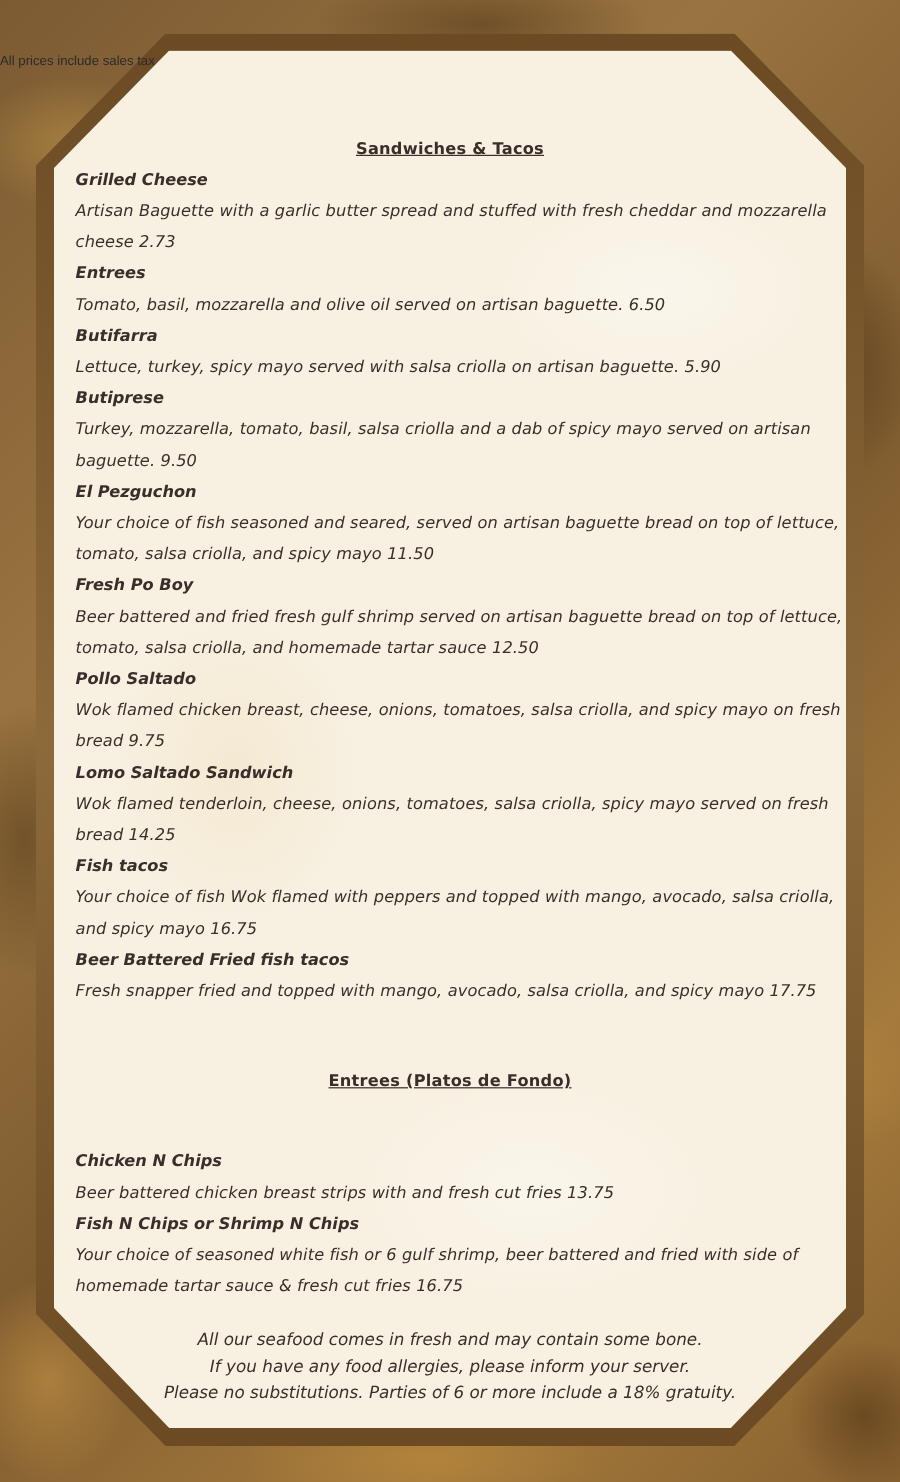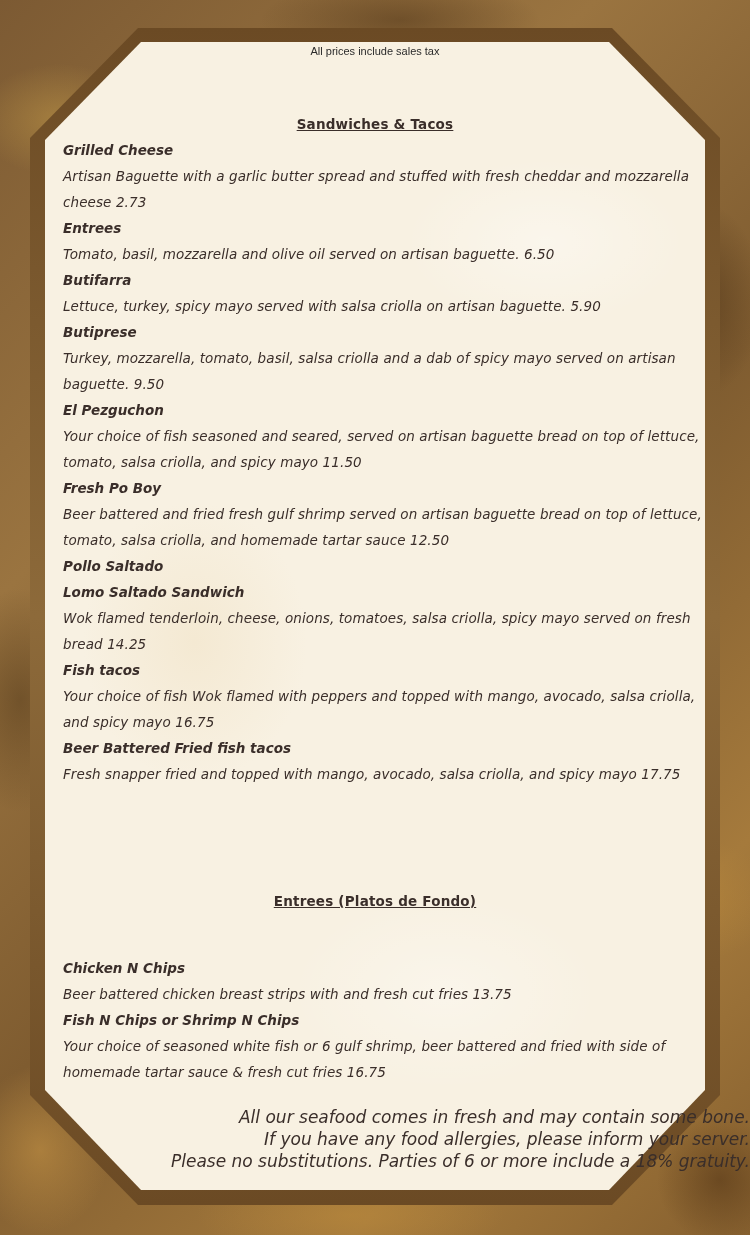--- a/index.html
+++ b/index.html
@@ -33,41 +33,41 @@
       radial-gradient(ellipse 160px 200px at 150px 600px, rgba(240,225,195,0.5), transparent 70%),
       radial-gradient(ellipse 220px 140px at 400px 950px, rgba(255,255,255,0.3), transparent 70%),
       #f8f1e2;
     clip-path: polygon(96px 0, 564px 0, 660px 98px, 660px 1048px, 564px 1148px, 96px 1148px, 0 1048px, 0 98px);
   }
   .content {
     position: absolute; left: 0; top: 0; width: 750px; height: 1235px;
     font-family: "DejaVu Sans", sans-serif; color: #3a2e2a;
   }
   .tax-note {
-    position: absolute; top: 45px; left: 0; width: 750px; text-align: center;
+    position: absolute; top: 45px; left: 0; width: 750px; text-align: left;
     font-family: "Liberation Sans", sans-serif; font-size: 11px; color: #2b2b2b;
   }
   .section-title {
     position: absolute; left: 0; width: 750px; text-align: center;
     font-size: 13.5px; font-weight: bold; text-decoration: underline; letter-spacing: 0.2px;
     color: #3a2e2a;
   }
   .items {
     position: absolute; left: 63px; width: 640px;
   }
   .item-name {
     font-size: 13.5px; font-weight: bold; line-height: 26px; height: 26px; font-style: italic;
     white-space: nowrap;
   }
   .item-desc {
     font-size: 13.5px; line-height: 26px; font-style: italic; letter-spacing: 0.1px;
   }
   .footer {
-    position: absolute; top: 1106px; left: 0; width: 750px; text-align: right;
-    font-size: 17px; font-style: italic; line-height: 22px; color: #3a2e2a;
+    position: absolute; top: 1106px; left: 0; width: 750px; text-align: center;
+    font-size: 14px; font-style: italic; line-height: 22px; color: #3a2e2a;
   }
 </style>
 </head>
 <body>
 
 <div class="frame"></div>
 <div class="rim"></div>
 <div class="panel"></div>
 
 <div class="content">
@@ -95,20 +95,21 @@
     <div>
       <div class="item-name">El Pezguchon</div>
       <div class="item-desc">Your choice of fish seasoned and seared, served on artisan baguette bread on top of lettuce, tomato, salsa criolla, and spicy mayo 11.50</div>
     </div>
     <div>
       <div class="item-name">Fresh Po Boy</div>
       <div class="item-desc">Beer battered and fried fresh gulf shrimp served on artisan baguette bread on top of lettuce, tomato, salsa criolla, and homemade tartar sauce 12.50</div>
     </div>
     <div>
       <div class="item-name">Pollo Saltado</div>
+      <div class="item-desc">Wok flamed chicken breast, cheese, onions, tomatoes, salsa criolla, and spicy mayo on fresh bread 9.75</div>
     </div>
     <div>
       <div class="item-name">Lomo Saltado Sandwich</div>
       <div class="item-desc">Wok flamed tenderloin, cheese, onions, tomatoes, salsa criolla, spicy mayo served on fresh bread 14.25</div>
     </div>
     <div>
       <div class="item-name">Fish tacos</div>
       <div class="item-desc">Your choice of fish Wok flamed with peppers and topped with mango, avocado, salsa criolla, and spicy mayo 16.75</div>
     </div>
     <div>

